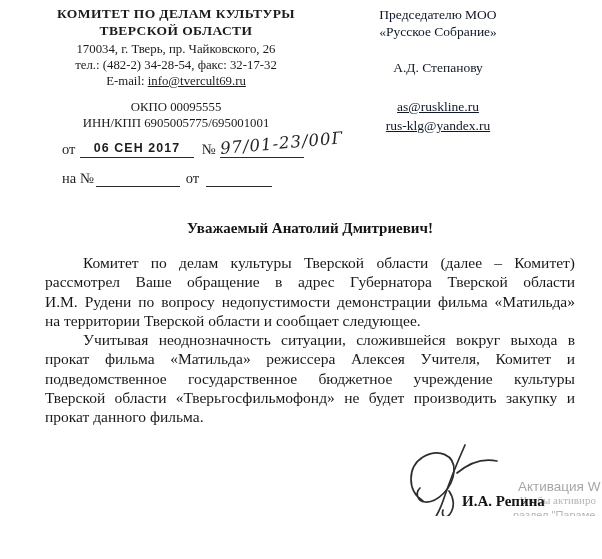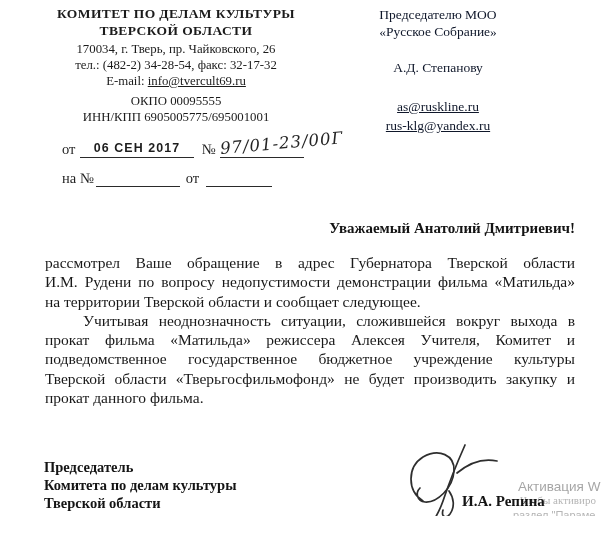--- a/index.html
+++ b/index.html
@@ -6,21 +6,21 @@
   .page {
     position:relative; width:602px; height:516px; overflow:hidden;
     background:#ffffff; color:#1b1b1b;
     font-family:"Liberation Serif","DejaVu Serif",serif;
   }
 
   
   .sender { position:absolute; left:28px; top:6px; width:296px; text-align:center; }
   .org-name { font-weight:bold; font-size:13.5px; line-height:16.5px; letter-spacing:0.4px; }
   .addr { margin-top:2px; font-size:12.8px; line-height:16px; }
-  .codes { margin-top:4px; font-size:12.8px; line-height:16px; }
+  .codes { margin-top:10px; font-size:12.8px; line-height:16px; }
   .u { text-decoration:underline; }
 
   
   .ref-row { position:absolute; display:flex; align-items:flex-end; font-size:14.5px; color:#1f1f1f; }
   .row1 { left:62px; top:134px; height:24px; }
   .row2 { left:62px; top:169px; height:18px;align-items:flex-end; }
   .lbl { line-height:18px; }
   .fill, .blank { display:inline-block; border-bottom:1.4px solid #2a2a2a; position:relative; }
   .date-fill { width:114px; height:22px; margin-left:5px; }
   .stamp {
@@ -41,21 +41,21 @@
   .row2 .lbl2 { margin-left:6px; }
   .b2 { width:66px; height:16px; margin-left:7px; }
 
   
   .recipient { position:absolute; left:338px; top:6px; width:200px; text-align:center;
     font-weight:normal; font-size:13.5px; line-height:17px; color:#0f172a; }
   .rec-name { margin-top:19px; }
   .rec-emails { margin-top:21px; line-height:19px; }
 
   
-  .salutation { position:absolute; left:45px; top:220px; width:530px; text-align:right;
+  .salutation { position:absolute; left:45px; top:220px; width:530px; text-align:center;
     font-weight:bold; font-size:15px; color:#141414; }
   .bodytext { position:absolute; left:45px; top:253px; width:530px;
     font-size:15.5px; line-height:19.3px; color:#191919; }
   .bl { text-align:justify; text-align-last:justify; }
   .bl.first { text-indent:38px; }
   .bl.para-end { text-align-last:left; }
 
   
   .signoff { position:absolute; left:44px; top:459px; font-weight:bold;
     font-size:14.5px; line-height:17.8px; color:#141414; }
@@ -119,35 +119,31 @@
     <div class="rec-name">А.Д. Степанову</div>
     <div class="rec-emails">
       <div class="u">as@ruskline.ru</div>
       <div class="u">rus-klg@yandex.ru</div>
     </div>
   </section>
 
   <div class="salutation">Уважаемый Анатолий Дмитриевич!</div>
 
   <div class="bodytext">
+    <div class="bl first">Комитет по делам культуры Тверской области (далее – Комитет)</div>
     <div class="bl">рассмотрел Ваше обращение в адрес Губернатора Тверской области</div>
     <div class="bl">И.М. Рудени по вопросу недопустимости демонстрации фильма «Матильда»</div>
     <div class="bl para-end">на территории Тверской области и сообщает следующее.</div>
     <div class="bl first">Учитывая неоднозначность ситуации, сложившейся вокруг выхода в</div>
     <div class="bl">прокат фильма «Матильда» режиссера Алексея Учителя, Комитет и</div>
     <div class="bl">подведомственное государственное бюджетное учреждение культуры</div>
     <div class="bl">Тверской области «Тверьгосфильмофонд» не будет производить закупку и</div>
     <div class="bl para-end">прокат данного фильма.</div>
   </div>
 
-  <section class="signoff">
-    <div>Председатель</div>
-    <div>Комитета по делам культуры</div>
-    <div>Тверской области</div>
-  </section>
 
   <svg class="sig" viewBox="0 0 107 100" aria-hidden="true">
     <path d="M30,58 C14,48 14,24 30,14 C46,5 62,12 61,28 C60,45 44,60 32,59 C24,58 22,50 27,45"></path>
     <path d="M72,2 C64,20 56,40 50,58 C45,72 37,85 26,93 C17,99 11,93 17,85 C24,75 36,72 43,78 C47,82 47,88 44,93"></path>
     <path d="M64,30 C76,20 90,15 104,18"></path>
     <path d="M56,48 C61,55 62,64 57,71 C53,76 48,74 50,67"></path>
   </svg>
   <div class="sig-name">И.А. Репина</div>
 
   <div class="watermark">

